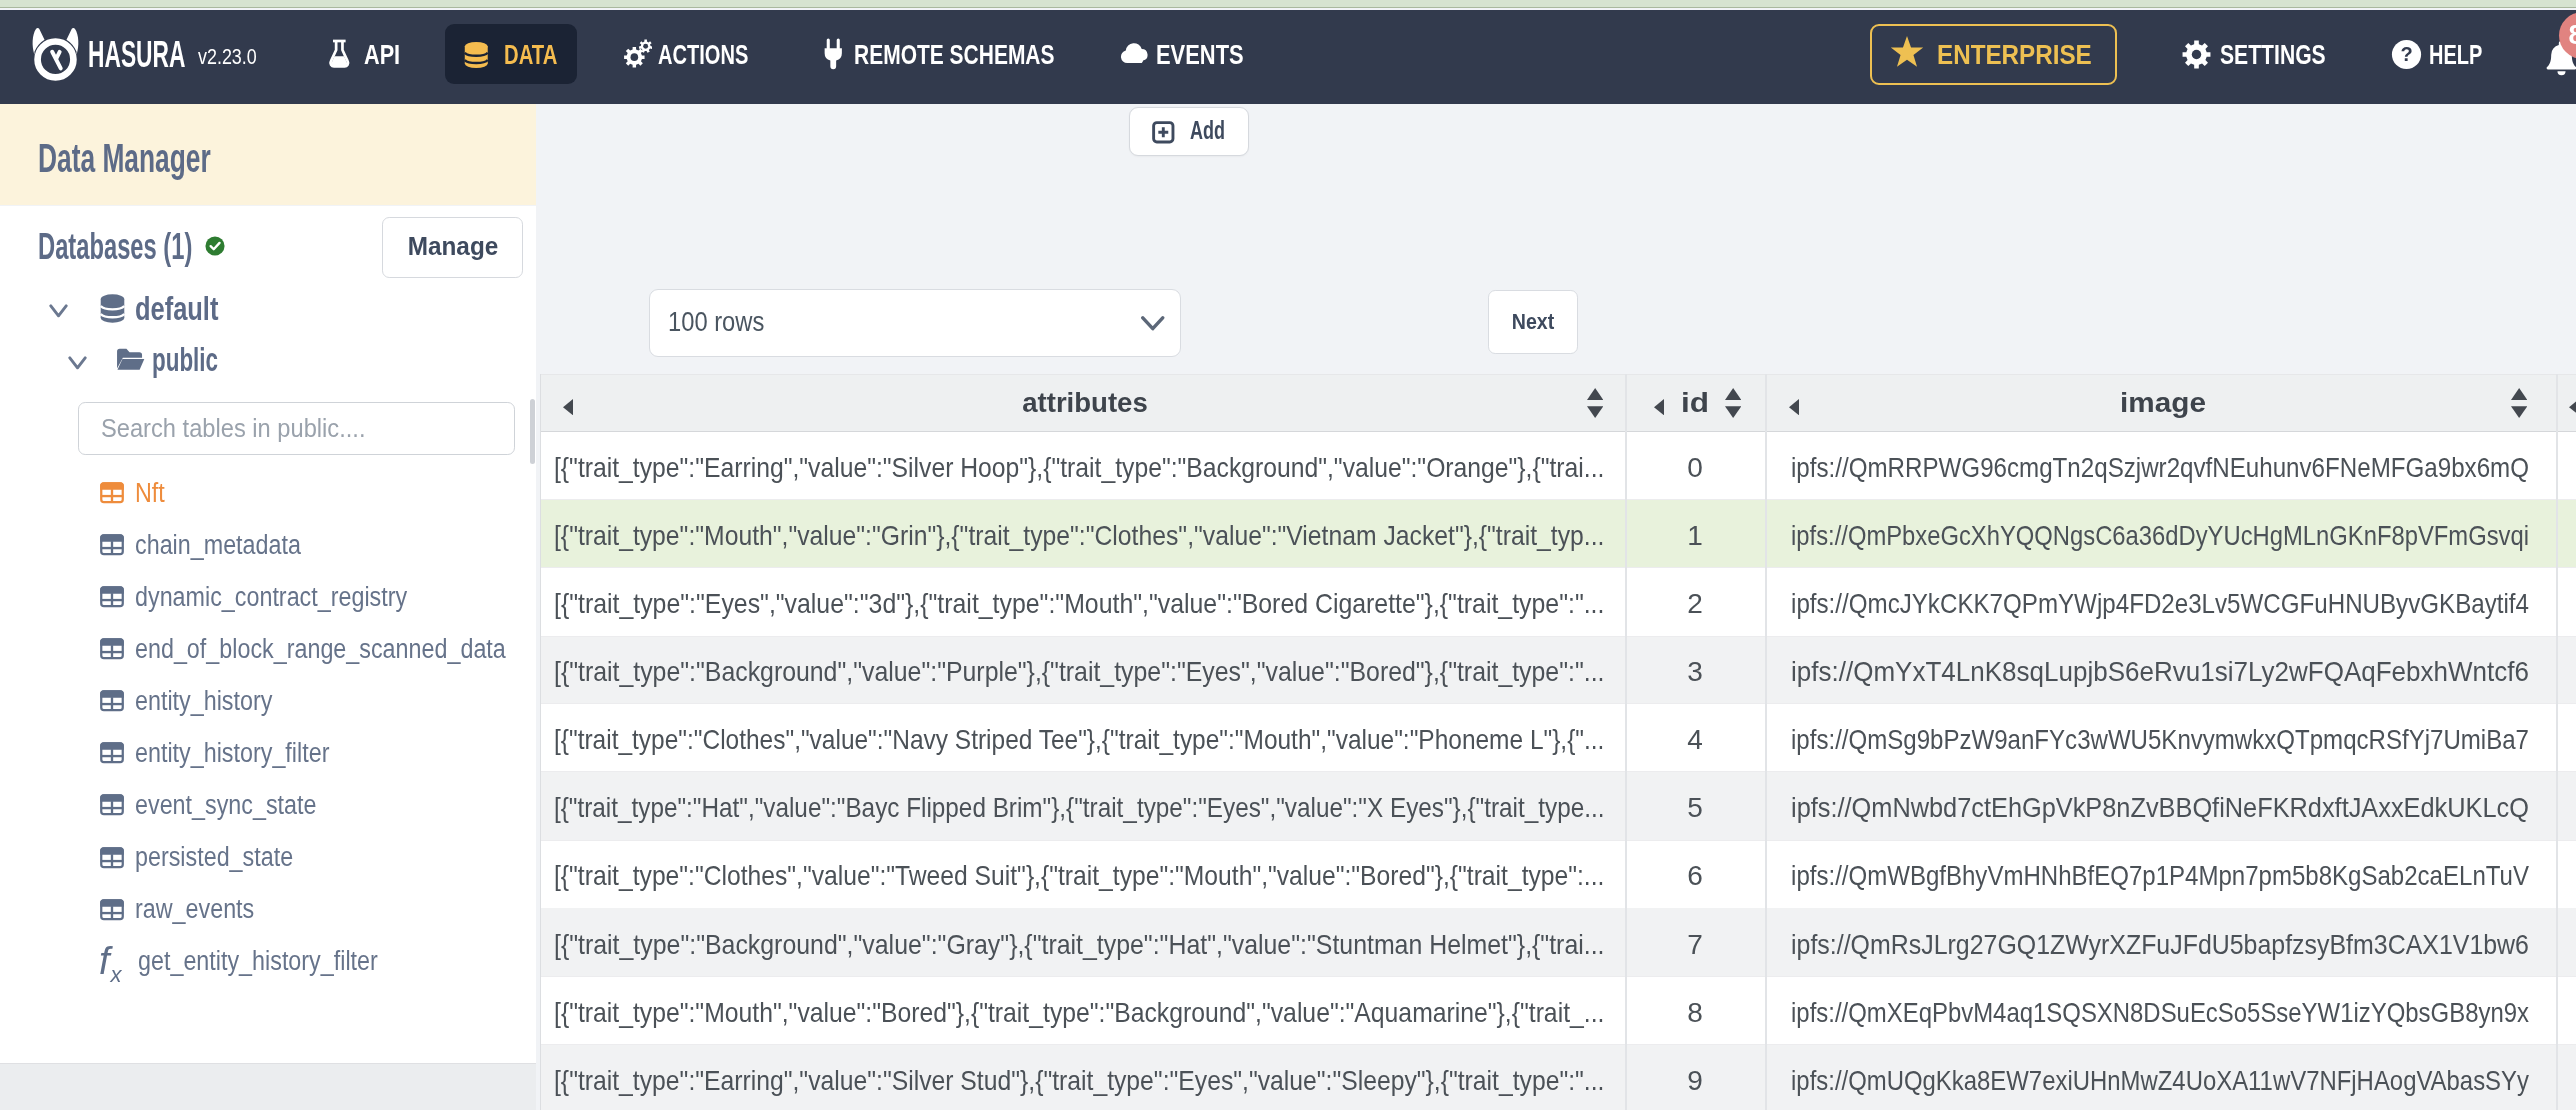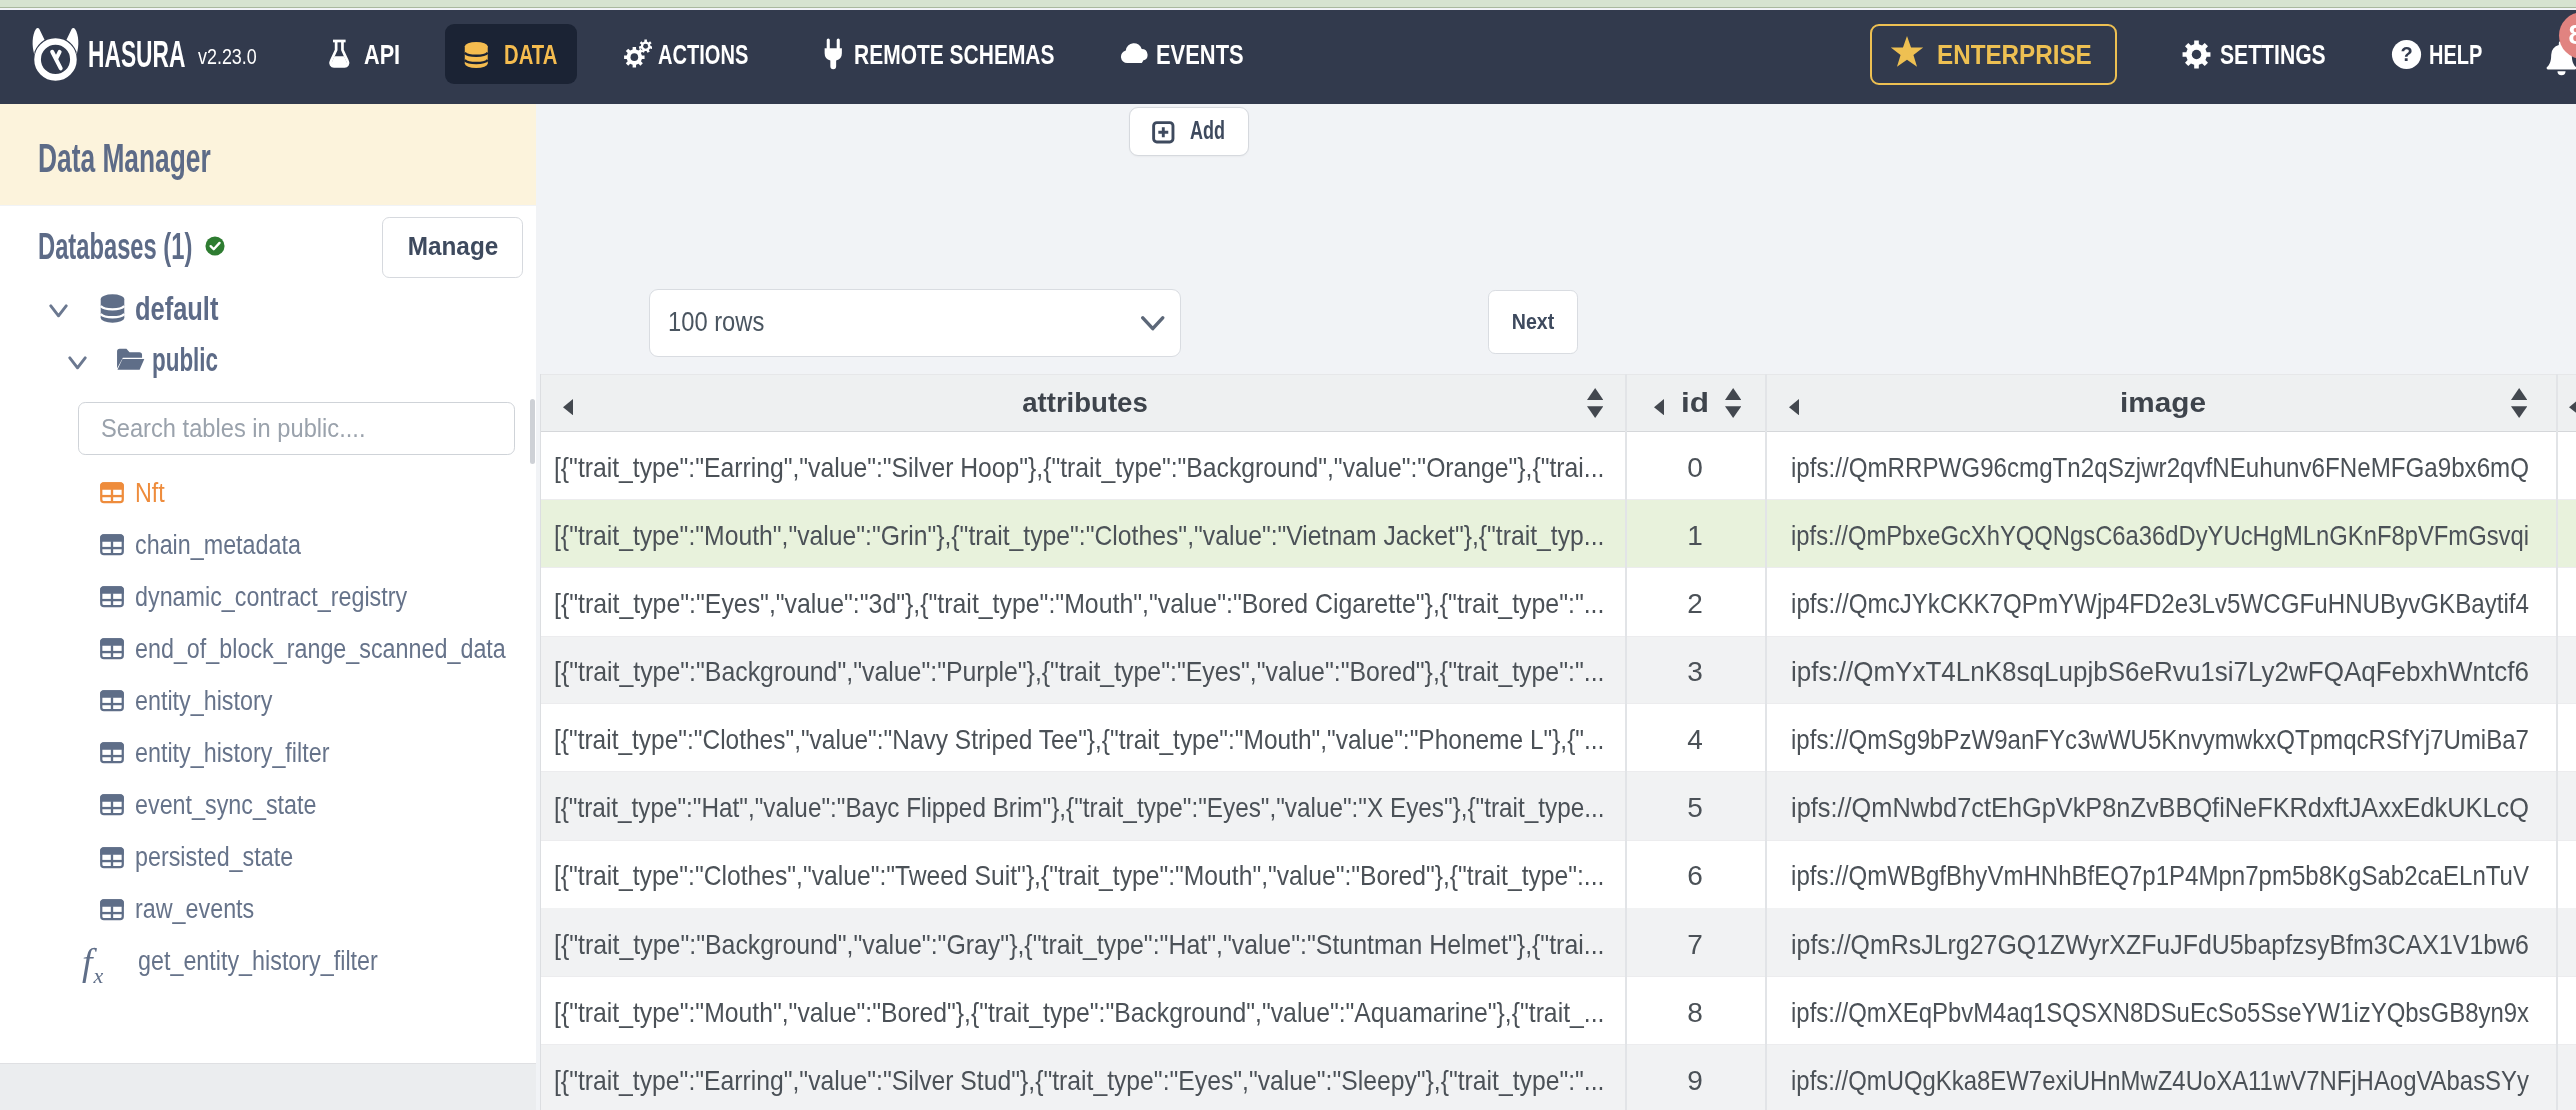--- a/index.html
+++ b/index.html
@@ -209,21 +209,21 @@
     <rect x="2.5" y="2.5" width="24" height="21" rx="3" fill="none" stroke="#5f6e88" stroke-width="2.5"></rect>
     <rect x="13.2" y="9" width="2.6" height="15" fill="#5f6e88"></rect>
     <rect x="2" y="15.4" width="25" height="2.6" fill="#5f6e88"></rect>
   </svg>
 <svg style="position:absolute;left:99px;top:898px" width="26" height="23.5" viewBox="0 0 29 26">
     <path d="M5.3,1.3 h18.4 a4,4 0 0 1 4,4 v4.4 H1.3 V5.3 a4,4 0 0 1 4,-4 Z" fill="#5f6e88"></path>
     <rect x="2.5" y="2.5" width="24" height="21" rx="3" fill="none" stroke="#5f6e88" stroke-width="2.5"></rect>
     <rect x="13.2" y="9" width="2.6" height="15" fill="#5f6e88"></rect>
     <rect x="2" y="15.4" width="25" height="2.6" fill="#5f6e88"></rect>
   </svg>
-<div style="position:absolute;left:82px;top:940px;width:40px;height:42px;color:#5f6e88;font-family:Liberation Serif, serif"><span style="font-style:italic;font-size:38px">f</span><span style="font-size:22px;font-style:italic;position:relative;top:8.2px;left:0.9px">x</span></div>
+<div style="position:absolute;left:99px;top:940px;width:40px;height:42px;color:#5f6e88;font-family:Liberation Sans, sans-serif"><span style="font-style:italic;font-size:38px">f</span><span style="font-size:22px;font-style:italic;position:relative;top:8.2px;left:0.9px">x</span></div>
 <div style="position:absolute;left:530px;top:399px;width:4.5px;height:65px;background:#ced1d6;border-radius:2.7px"></div>
 <div style="position:absolute;left:1129px;top:107px;width:120px;height:49px;background:#fff;border:1.8px solid #d6d9de;border-radius:9px;box-shadow:0 0.9px 1.8px rgba(0,0,0,0.04)"></div>
 <svg style="position:absolute;left:1152px;top:121px" width="22.6" height="22.6" viewBox="0 0 25 25">
     <rect x="1.8" y="1.8" width="21.4" height="21.4" rx="3.5" stroke="#3e4a5e" stroke-width="3.2" fill="none"></rect>
     <path d="M12.5,7 V18 M7,12.5 H18" stroke="#3e4a5e" stroke-width="3.2"></path>
   </svg>
 <div style="position:absolute;left:649px;top:289px;width:532px;height:68px;background:#fff;border:1.8px solid #d9dce1;border-radius:9px"></div>
 <svg style="position:absolute;left:1141px;top:316px" width="23.5" height="14.5" viewBox="0 0 26 16">
     <polyline points="2,2.0 13.0,14.0 24.0,2.0" stroke="#5c6778" stroke-width="3.8" fill="none" stroke-linecap="round" stroke-linejoin="round"></polyline>
   </svg>

